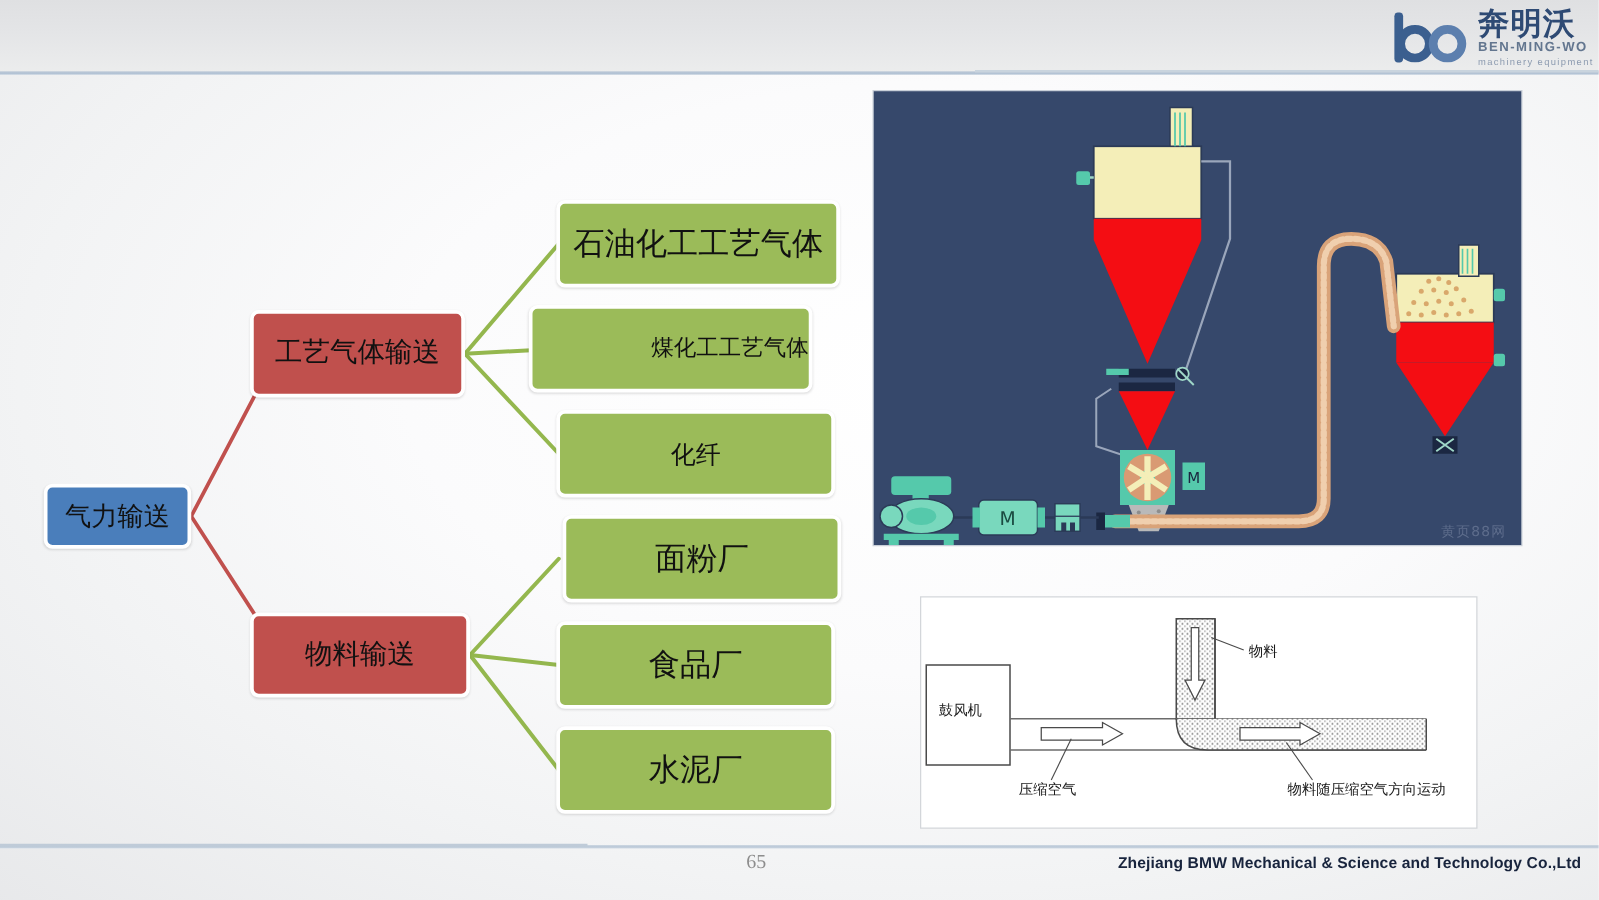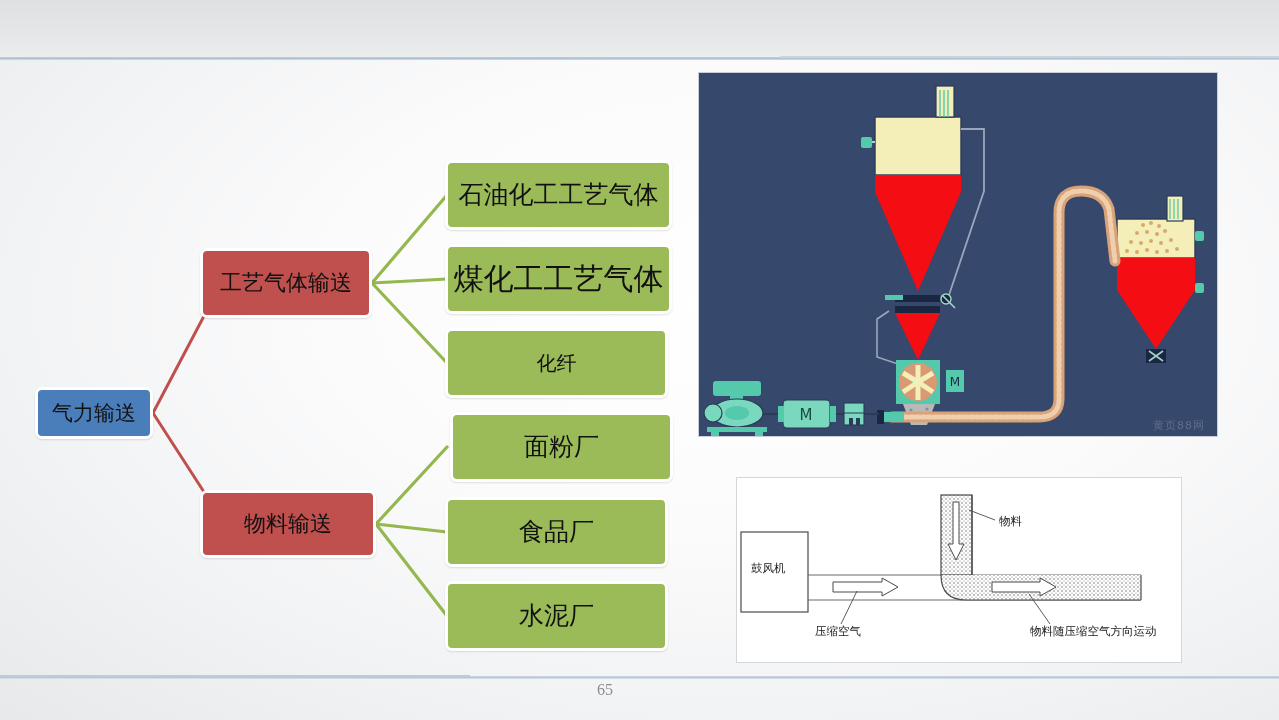--- a/index.html
+++ b/index.html
@@ -114,20 +114,34 @@
   }
 </style>
 </head>
 <body>
 
 <div id="slide">
 
   <div class="header-band"></div>
   <div class="header-rule"></div>
 
+  <div class="logo">
+    <div class="logo-mark">
+      <svg width="64" height="40" viewBox="0 0 64 40">
+        <path d="M4 3 L4 37" stroke="#3b5f8f" stroke-width="7" stroke-linecap="round" fill="none"></path>
+        <circle cx="17" cy="25" r="11.5" fill="none" stroke="#3b5f8f" stroke-width="7"></circle>
+        <circle cx="43" cy="25" r="11.5" fill="none" stroke="#5c7fae" stroke-width="7"></circle>
+      </svg>
+    </div>
+    <div class="logo-text">
+      <span class="logo-cn">奔明沃</span>
+      <span class="logo-en">BEN-MING-WO</span>
+      <span class="logo-sub">machinery equipment</span>
+    </div>
+  </div>
 
 
   <div id="diagram">
     <svg id="connectors">
         <line x1="153" y1="413" x2="204" y2="316" stroke="#c0504d" stroke-width="3" stroke-linecap="round"></line>
         <line x1="153" y1="413" x2="204" y2="492" stroke="#c0504d" stroke-width="3" stroke-linecap="round"></line>
         <line x1="372" y1="283" x2="447" y2="195" stroke="#94b74e" stroke-width="3.2" stroke-linecap="round"></line>
         <line x1="372" y1="283" x2="447" y2="279" stroke="#94b74e" stroke-width="3.2" stroke-linecap="round"></line>
         <line x1="372" y1="283" x2="447" y2="363" stroke="#94b74e" stroke-width="3.2" stroke-linecap="round"></line>
         <line x1="376" y1="524" x2="447" y2="447" stroke="#94b74e" stroke-width="3.2" stroke-linecap="round"></line>
@@ -140,21 +154,21 @@
         </div>
         <div class="node cat" style="left: 200px; top: 248px; width: 172px; height: 70px; background: rgb(192, 80, 77); font-size: 22px;">
           <span>工艺气体输送</span>
         </div>
         <div class="node cat" style="left: 200px; top: 490px; width: 176px; height: 68px; background: rgb(192, 80, 77); font-size: 22px;">
           <span>物料输送</span>
         </div>
         <div class="node leaf" style="left: 445px; top: 160px; width: 227px; height: 70px; background: rgb(155, 187, 89); font-size: 25px;">
           <span>石油化工工艺气体</span>
         </div>
-        <div class="node leaf" style="left: 445px; top: 244px; width: 227px; height: 70px; background: rgb(155, 187, 89); font-size: 30px;">
+        <div class="node leaf" style="left: 423px; top: 244px; width: 227px; height: 70px; background: rgb(155, 187, 89); font-size: 18px; justify-content: flex-end;">
           <span>煤化工工艺气体</span>
         </div>
         <div class="node leaf" style="left: 445px; top: 328px; width: 223px; height: 70px; background: rgb(155, 187, 89); font-size: 20px;">
           <span>化纤</span>
         </div>
         <div class="node leaf" style="left: 450px; top: 412px; width: 223px; height: 70px; background: rgb(155, 187, 89); font-size: 25px;">
           <span>面粉厂</span>
         </div>
         <div class="node leaf" style="left: 445px; top: 497px; width: 223px; height: 70px; background: rgb(155, 187, 89); font-size: 25px;">
           <span>食品厂</span>
@@ -325,14 +339,15 @@
     </svg>
     <span class="lbl" style="left:14px; top:83px;">鼓风机</span>
     <span class="lbl" style="left:262px; top:36px;text-align:right;">物料</span>
     <span class="lbl" style="left:78px; top:146px;">压缩空气</span>
     <span class="lbl" style="left:293px; top:146px;">物料随压缩空气方向运动</span>
   </div>
 
   <div class="footer-band"></div>
   <div class="footer-rule"></div>
   <div class="page-num">65</div>
+  <div class="company">Zhejiang BMW Mechanical &amp; Science and Technology Co.,Ltd</div>
 
 </div>
 
 </body></html>

